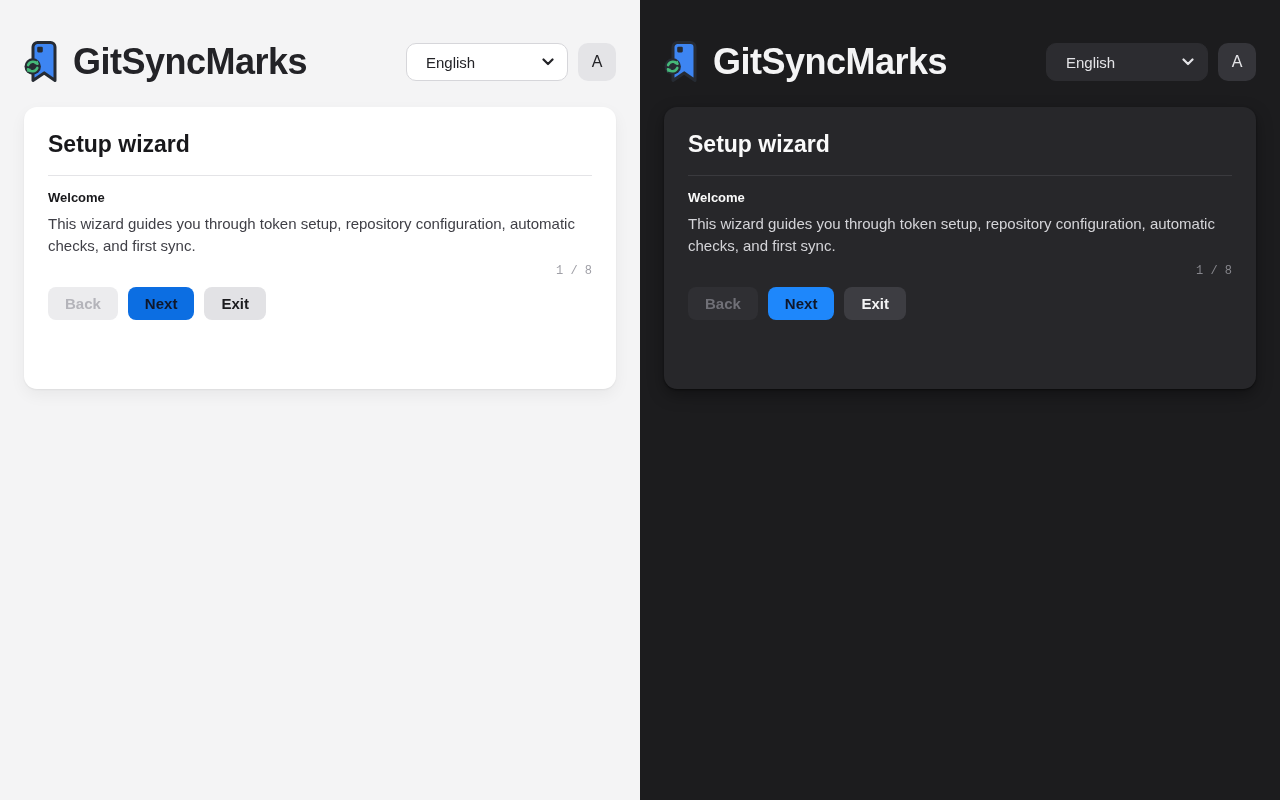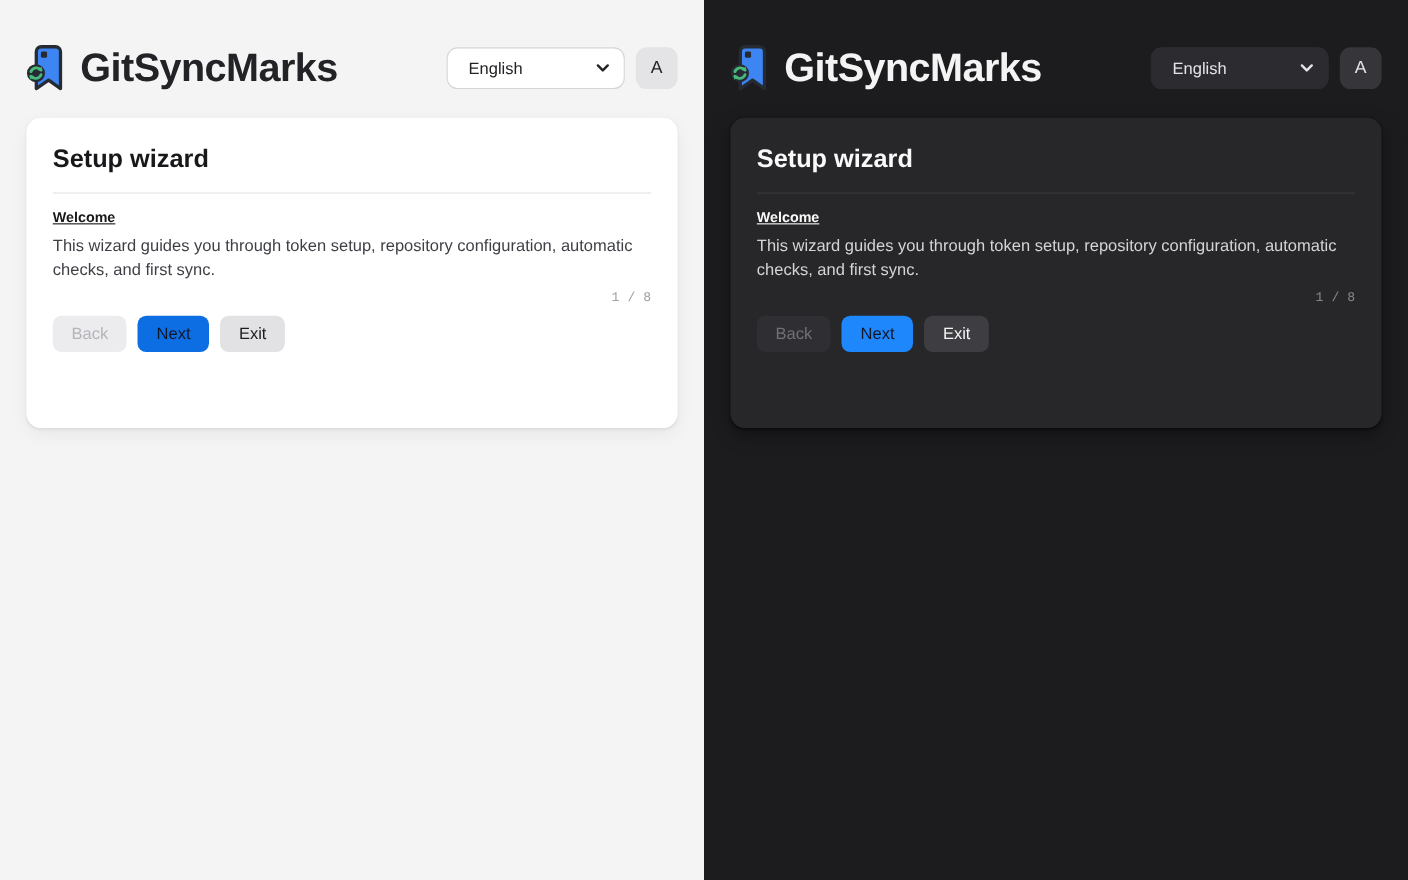--- a/index.html
+++ b/index.html
@@ -113,21 +113,20 @@
   .divider {
     border: none;
     border-top: 1px solid var(--divider);
     margin: 17px 0 0 0;
   }
   .step-heading {
     margin: 14px 0 0 0;
     font-size: 13px;
     font-weight: 700;
     color: var(--heading);
-    text-decoration: underline;
   }
   .step-desc {
     margin: 8px 0 0 0;
     font-size: 15px;
     line-height: 22px;
     color: var(--text);
   }
   .progress {
     margin-top: 7px;
     text-align: right;
@@ -137,20 +136,21 @@
   }
   .btn-row { display: flex; gap: 10px; margin-top: 9px; }
   .btn {
     height: 33px;
     padding: 0 17px;
     border: none;
     border-radius: 8px;
     font-size: 15px;
     font-family: inherit;
     cursor: pointer;
+    font-weight: bold;
   }
   .btn.back { background: var(--btn-disabled-bg); color: var(--btn-disabled-text); cursor: default; }
   .btn.next { background: var(--btn-primary); color: #0f172a; }
   .btn.exit { background: var(--btn-secondary-bg); color: var(--btn-secondary-text); }
 </style>
 </head>
 <body>
 
 <div class="pane light">
   <header class="app-header">

